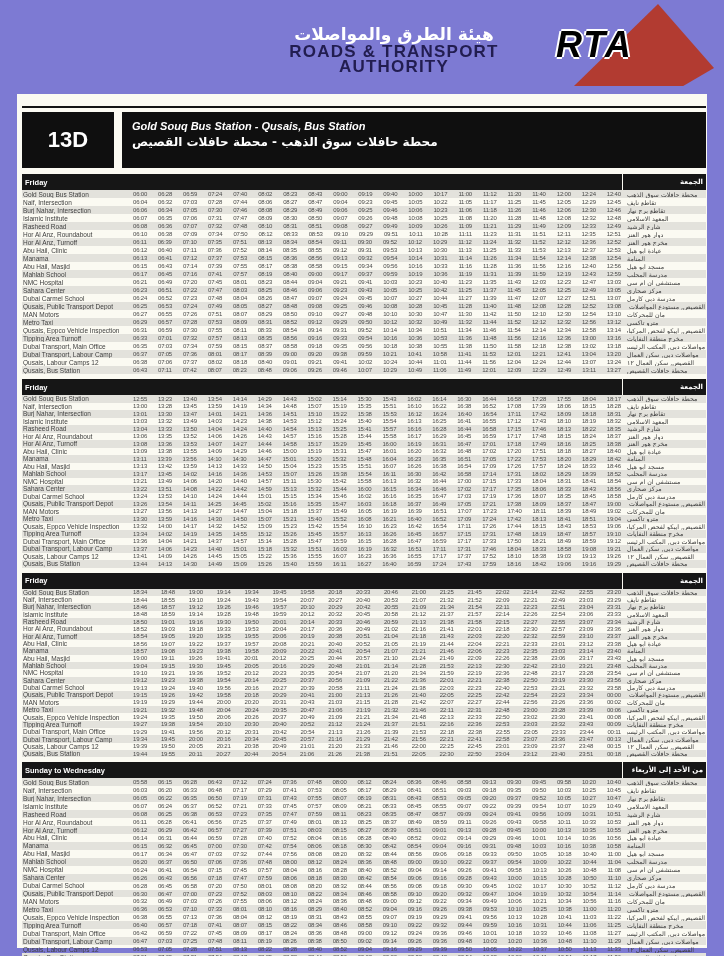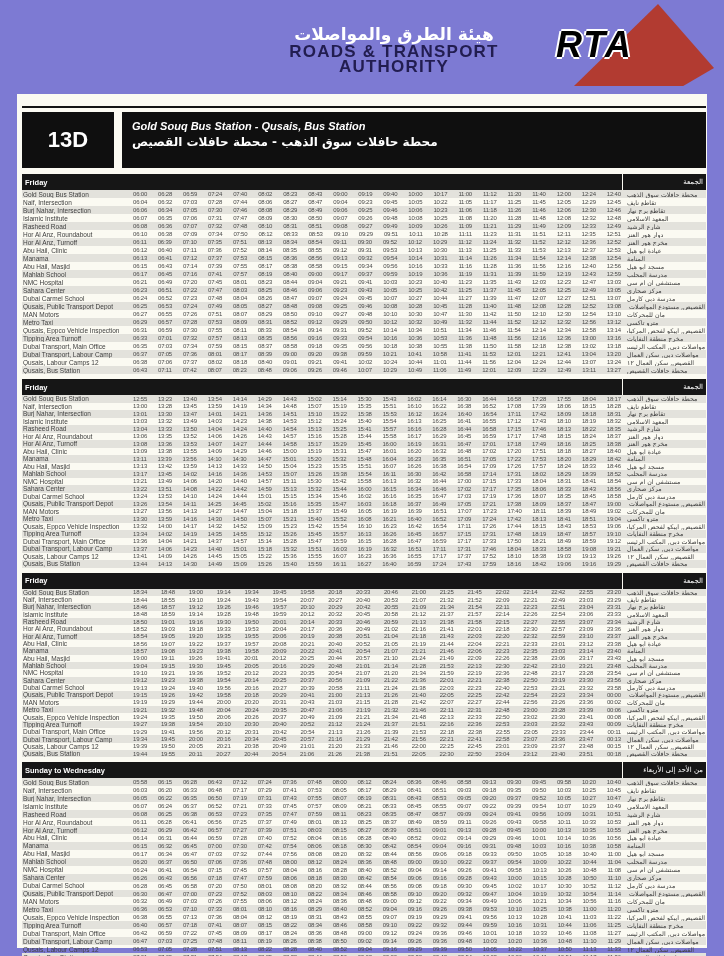--- a/index.html
+++ b/index.html
@@ -28,21 +28,21 @@
   .route-title{flex:1;background:#0f0f0f;color:#fff;padding:7px 10px 0 10px;}
   .route-title .en{font-size:11px;font-weight:bold;line-height:14px;font-style:italic;}
   .route-title .ar{font-family:"DejaVu Sans",sans-serif;font-size:12px;font-weight:bold;
                    direction:rtl;text-align:left;line-height:18px;}
   
   .section{margin-top:5px;}
   .section.first{margin-top:6px;}
   .sec-bar{display:flex;gap:1px;height:16px;}
   .sec-left{flex:1;background:#161616;color:#fff;font-size:7.5px;font-weight:bold;
             display:flex;align-items:center;padding-left:3px;}
-  .sec-right{width:80px;background:#161616;color:#fff;font-size:7px;font-weight:normal;
+  .sec-right{width:80px;background:#161616;color:#fff;font-size:7px;font-weight:bold;
              font-family:"DejaVu Sans",sans-serif;direction:rtl;display:flex;align-items:center;
              padding-right:3px;justify-content:flex-start;}
   .rows .row{display:flex;align-items:center;height:var(--rh);}
   .rows .row:nth-child(odd){background:#e3e2dc;}
   .st-en{width:108px;font-size:6.5px;color:#3d3d3d;white-space:nowrap;overflow:hidden;padding-left:1px;}
   .times{flex:1;display:flex;justify-content:space-between;padding:0 6px 0 2px;}
   .time{font-size:6px;color:#4a4a4a;letter-spacing:-0.2px;white-space:nowrap;}
   .st-ar{width:78px;font-family:"DejaVu Sans",sans-serif;font-size:6.3px;color:#3d3d3d;
          direction:rtl;text-align:left;white-space:nowrap;overflow:hidden;padding-right:1px;}
 </style>

